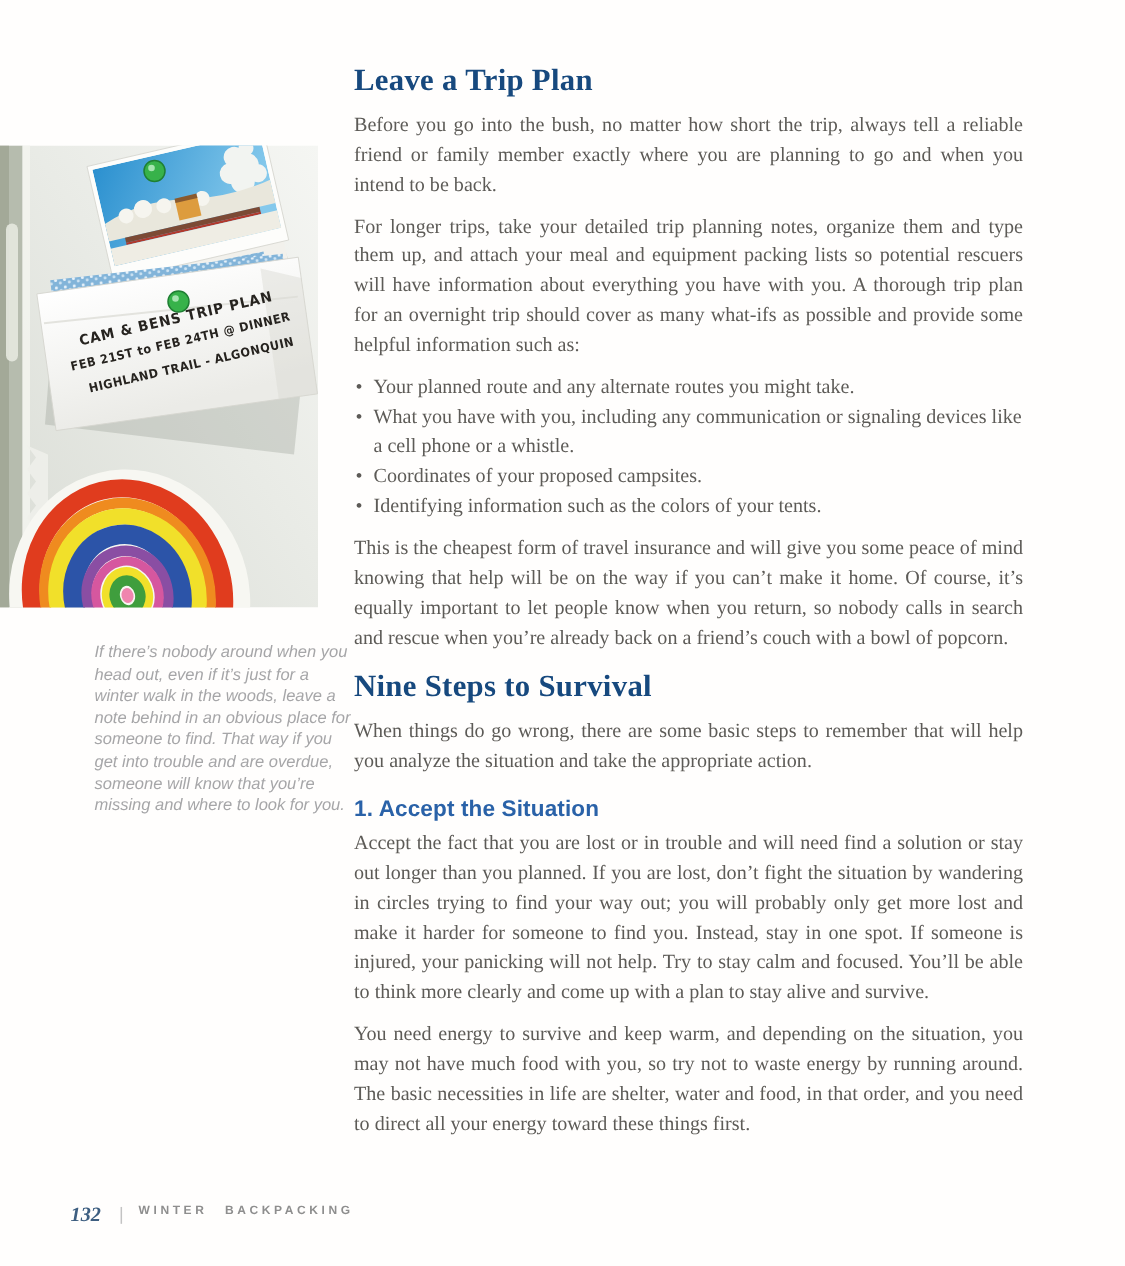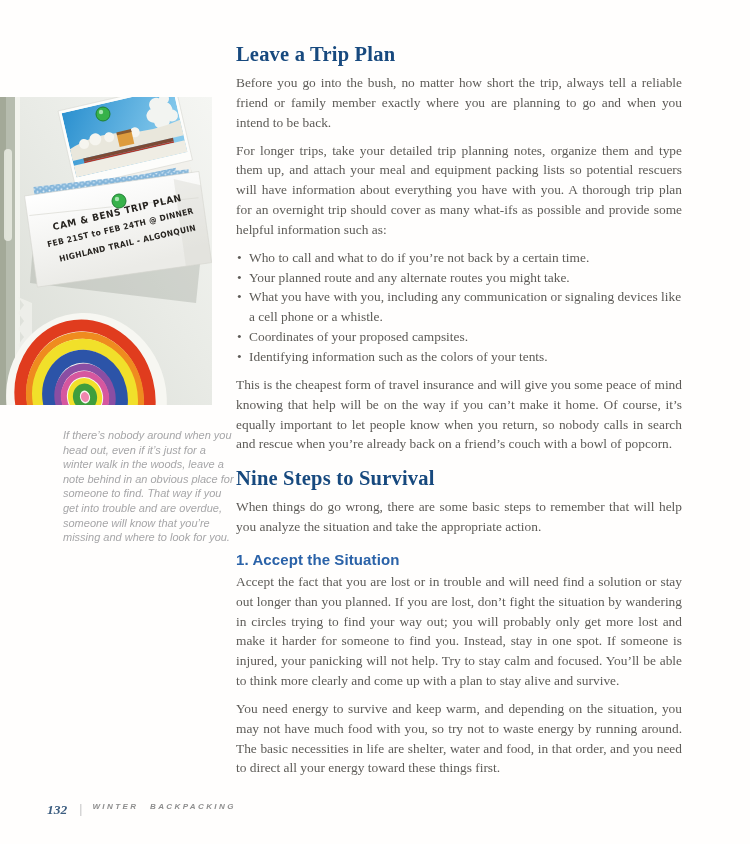--- a/index.html
+++ b/index.html
@@ -77,21 +77,20 @@
   .footer .sep{
     margin:0 10px 0 12px;
     color:#c3c3c3;font-size:12px;
     font-family:"Liberation Sans", sans-serif;
   }
   .footer .running{
     font-family:"Liberation Sans", sans-serif;
     font-size:8px;color:#8e8e8e;
     letter-spacing:2.4px;word-spacing:7px;
     font-weight:700;
-    font-style:italic;
   }
 </style>
 </head>
 <body>
 
 <div class="page">
 
   <figure class="photo">
     <svg width="212" height="308" viewBox="0 0 212 308">
       <defs>
@@ -212,21 +211,20 @@
     </svg>
   </figure>
 
   <p class="caption">If there’s nobody around when you head out, even if it’s just for a winter walk in the woods, leave a note behind in an obvious place for someone to find. That way if you get into trouble and are overdue, someone will know that you’re missing and where to look for you.</p>
 
   <main class="article">
     <h1>Leave a Trip Plan</h1>
     <p>Before you go into the bush, no matter how short the trip, always tell a reliable friend or family member exactly where you are planning to go and when you intend to be back.</p>
     <p>For longer trips, take your detailed trip planning notes, organize them and type them up, and attach your meal and equipment packing lists so potential rescuers will have information about everything you have with you. A thorough trip plan for an overnight trip should cover as many what-ifs as possible and provide some helpful information such as:</p>
     <ul>
-      <li>Who to call and what to do if you’re not back by a certain time.</li>
       <li>Your planned route and any alternate routes you might take.</li>
       <li>What you have with you, including any communication or signaling devices like a cell phone or a whistle.</li>
       <li>Coordinates of your proposed campsites.</li>
       <li>Identifying information such as the colors of your tents.</li>
     </ul>
     <p>This is the cheapest form of travel insurance and will give you some peace of mind knowing that help will be on the way if you can’t make it home. Of course, it’s equally important to let people know when you return, so nobody calls in search and rescue when you’re already back on a friend’s couch with a bowl of popcorn.</p>
 
     <h1 class="second">Nine Steps to Survival</h1>
     <p>When things do go wrong, there are some basic steps to remember that will help you analyze the situation and take the appropriate action.</p>
 

